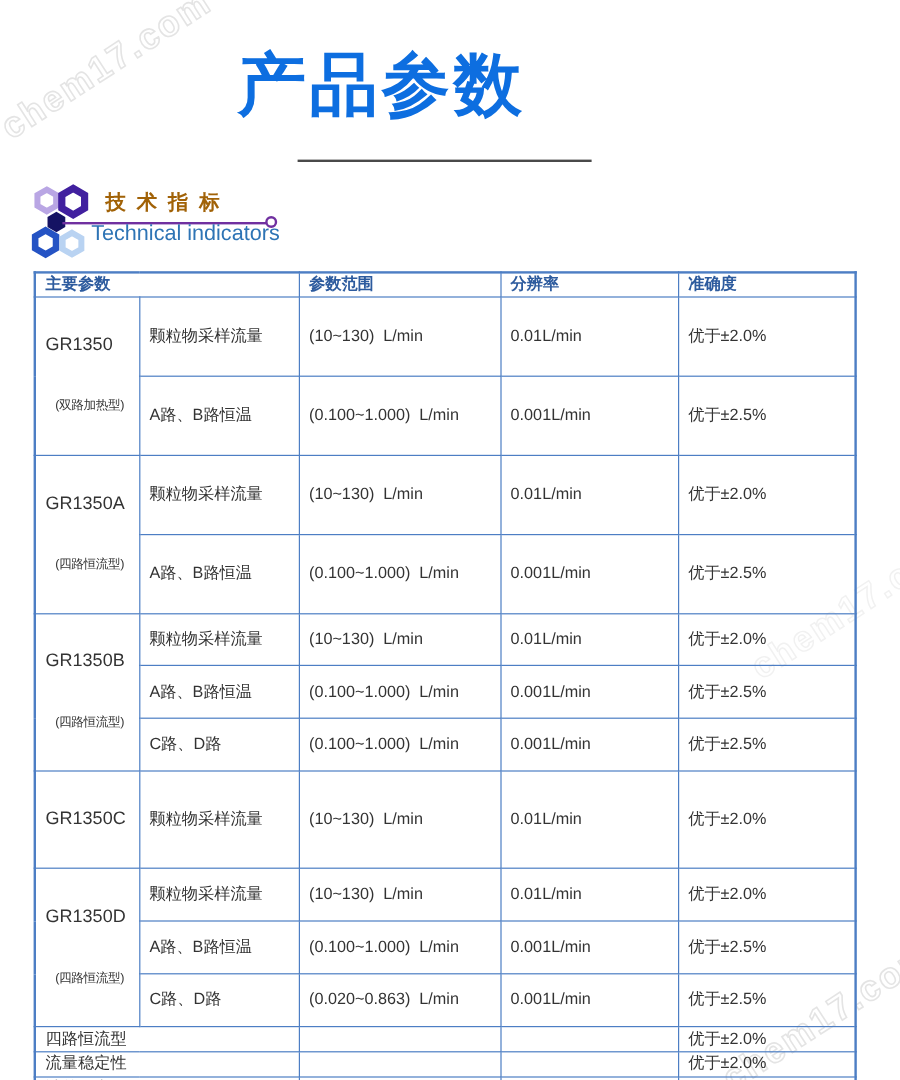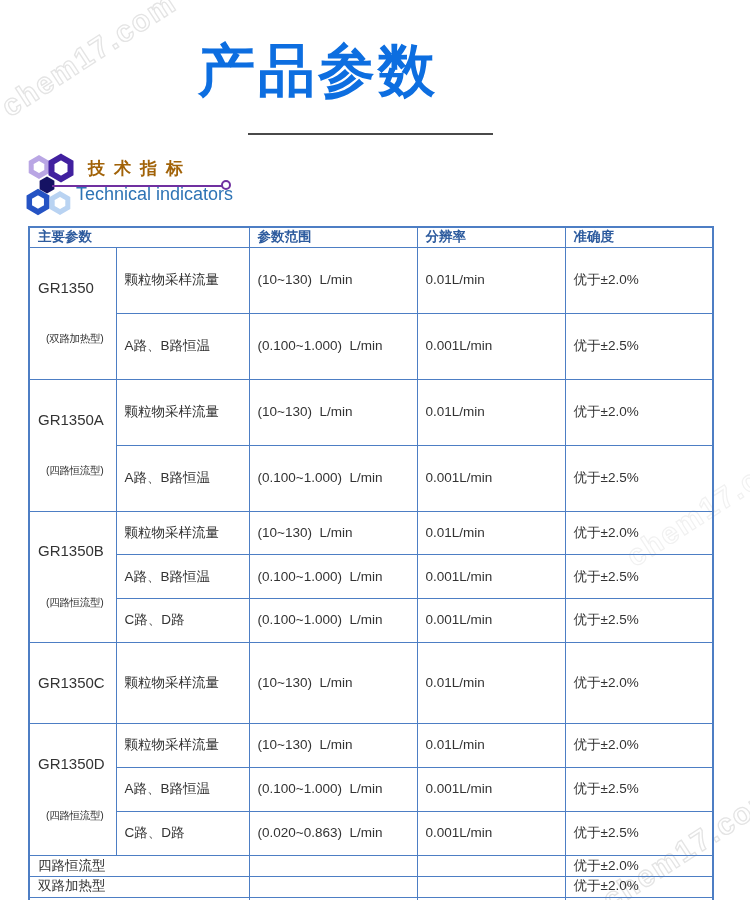--- a/index.html
+++ b/index.html
@@ -212,21 +212,21 @@
       <td>优于±2.5%</td>
     </tr>
 
     <tr>
       <td colspan="2">四路恒流型</td>
       <td></td>
       <td></td>
       <td>优于±2.0%</td>
     </tr>
     <tr>
-      <td colspan="2">双路加热型</td>
+      <td colspan="2">流量稳定性</td>
       <td></td>
       <td></td>
       <td>优于±2.0%</td>
     </tr>
     <tr>
       <td colspan="2">计前压力</td>
       <td>(-35~35)kPa</td>
       <td>0.01kPa</td>
       <td>优于±2.5%</td>
     </tr>

